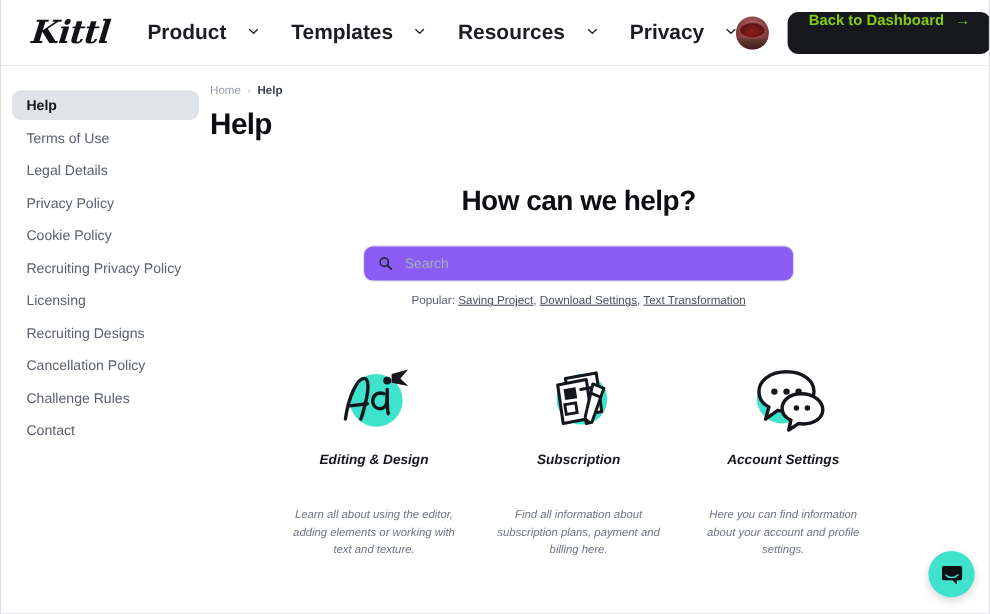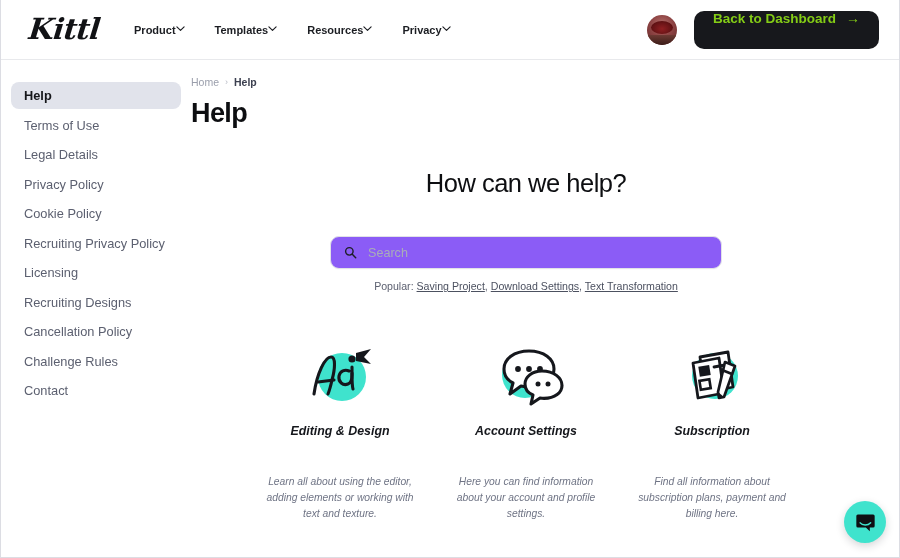--- a/index.html
+++ b/index.html
@@ -50,22 +50,22 @@
 
   .nav {
     display: flex;
     align-items: center;
     gap: 30px;
   }
 
   .nav-item {
     display: flex;
     align-items: center;
-    gap: 0;
-    font-size: 11px;
+    gap: 20px;
+    font-size: 19px;
     font-weight: 700;
     color: #1b1d22;
     cursor: pointer;
     white-space: nowrap;
   }
 
   .chev {
     display: inline-block;
     width: 9px;
     height: 9px;
@@ -188,24 +188,24 @@
 
   
   .hero {
     margin-top: 42px;
     text-align: center;
     padding-right: 18px;
   }
 
   .hero h2 {
     font-size: 25.5px;
-    font-weight: 400;
+    font-weight: 700;
     color: #0d0e11;
     letter-spacing: -0.5px;
-    margin-bottom: 38px;
+    margin-bottom: 25px;
   }
 
   .search-wrap {
     width: 392px;
     margin: 0 auto;
     height: 33px;
     border: 1px solid #e1e2e7;
     border-radius: 9px;
     display: flex;
     align-items: center;
@@ -415,37 +415,20 @@
                 <path d="M17 43 L33 41"></path>
                 <path d="M48 32 C44 30 39 32 38 37 C37 43 42 47 47 45 C50 44 51 40 51 36 L51 28"></path>
                 <path d="M51 34 C51 42 51 47 52 50"></path>
               </g>
               <circle cx="51" cy="20" r="3.6" fill="#15171c"></circle>
               <path d="M55 14 L70 10 L63 18 L70 25 L55 22 Z" fill="#15171c"></path>
             </svg>
           </div>
           <div class="card-title">Editing &amp; Design</div>
           <div class="card-desc">Learn all about using the editor, adding elements or working with text and texture.</div>
-        </div>
-
-        <div class="card">
-          <div class="card-icon">
-            <svg width="78" height="70" viewBox="0 0 78 70">
-              <circle cx="38" cy="36" r="23" fill="#3fe3cd"></circle>
-              <path d="M42 12 C27 12 17 20 17 30 C17 36 20 41 26 44 L23 55 L34 47 C36.5 47.6 39 48 42 48 C57 48 67 40 67 30 C67 20 57 12 42 12 Z" fill="#ffffff" stroke="#15171c" stroke-width="3.1" stroke-linejoin="round"></path>
-              <circle cx="31" cy="30" r="2.9" fill="#15171c"></circle>
-              <circle cx="42" cy="30" r="2.9" fill="#15171c"></circle>
-              <circle cx="53" cy="30" r="2.9" fill="#15171c"></circle>
-              <path d="M55 32 C45 32 38 38 38 45 C38 50 41 54 46 56 L44 65 L53 59 C54.5 59.3 56 59.4 57 59.4 C68 59.4 75 53.5 75 46.5 C75 38.8 67 32 55 32 Z" fill="#ffffff" stroke="#15171c" stroke-width="3.1" stroke-linejoin="round"></path>
-              <circle cx="51" cy="45" r="2.5" fill="#15171c"></circle>
-              <circle cx="61" cy="45" r="2.5" fill="#15171c"></circle>
-            </svg>
-          </div>
-          <div class="card-title">Account Settings</div>
-          <div class="card-desc">Here you can find information about your account and profile settings.</div>
         </div>
 
         <div class="card">
           <div class="card-icon">
             <svg width="78" height="70" viewBox="0 0 78 70">
               <circle cx="42" cy="37" r="23" fill="#3fe3cd"></circle>
               <g stroke="#15171c" stroke-width="2.8" stroke-linejoin="round" stroke-linecap="round">
                 <path d="M27 18 L55 13 L60 48 L32 54 Z" fill="#ffffff"></path>
                 <path d="M20 24 L46 19 L51 54 L25 59 Z" fill="#ffffff"></path>
               </g>
@@ -456,20 +439,37 @@
                 <path d="M52 23 L62 27 L51 58 L46 59 L45 53 Z"></path>
                 <path d="M49 31 L59 35"></path>
               </g>
               <path d="M45 53 L51 58 L46 59 Z" fill="#15171c"></path>
             </svg>
           </div>
           <div class="card-title">Subscription</div>
           <div class="card-desc">Find all information about subscription plans, payment and billing here.</div>
         </div>
 
+        <div class="card">
+          <div class="card-icon">
+            <svg width="78" height="70" viewBox="0 0 78 70">
+              <circle cx="38" cy="36" r="23" fill="#3fe3cd"></circle>
+              <path d="M42 12 C27 12 17 20 17 30 C17 36 20 41 26 44 L23 55 L34 47 C36.5 47.6 39 48 42 48 C57 48 67 40 67 30 C67 20 57 12 42 12 Z" fill="#ffffff" stroke="#15171c" stroke-width="3.1" stroke-linejoin="round"></path>
+              <circle cx="31" cy="30" r="2.9" fill="#15171c"></circle>
+              <circle cx="42" cy="30" r="2.9" fill="#15171c"></circle>
+              <circle cx="53" cy="30" r="2.9" fill="#15171c"></circle>
+              <path d="M55 32 C45 32 38 38 38 45 C38 50 41 54 46 56 L44 65 L53 59 C54.5 59.3 56 59.4 57 59.4 C68 59.4 75 53.5 75 46.5 C75 38.8 67 32 55 32 Z" fill="#ffffff" stroke="#15171c" stroke-width="3.1" stroke-linejoin="round"></path>
+              <circle cx="51" cy="45" r="2.5" fill="#15171c"></circle>
+              <circle cx="61" cy="45" r="2.5" fill="#15171c"></circle>
+            </svg>
+          </div>
+          <div class="card-title">Account Settings</div>
+          <div class="card-desc">Here you can find information about your account and profile settings.</div>
+        </div>
+
       </div>
 
     </div>
   </div>
 
   <div class="chat-bubble">
     <span>
       <svg width="21" height="21" viewBox="0 0 22 22">
         <path d="M3 2.6 H19 A1.6 1.6 0 0 1 20.6 4.2 V14.6 A1.6 1.6 0 0 1 19 16.2 H15.5 L15.5 20.2 L11.4 16.2 H3 A1.6 1.6 0 0 1 1.4 14.6 V4.2 A1.6 1.6 0 0 1 3 2.6 Z" fill="#0e1013"></path>
         <path d="M5.4 11.4 C7.6 14.2 13.4 14.6 16.4 11.2" fill="none" stroke="#3fe3cd" stroke-width="1.5" stroke-linecap="round"></path>

